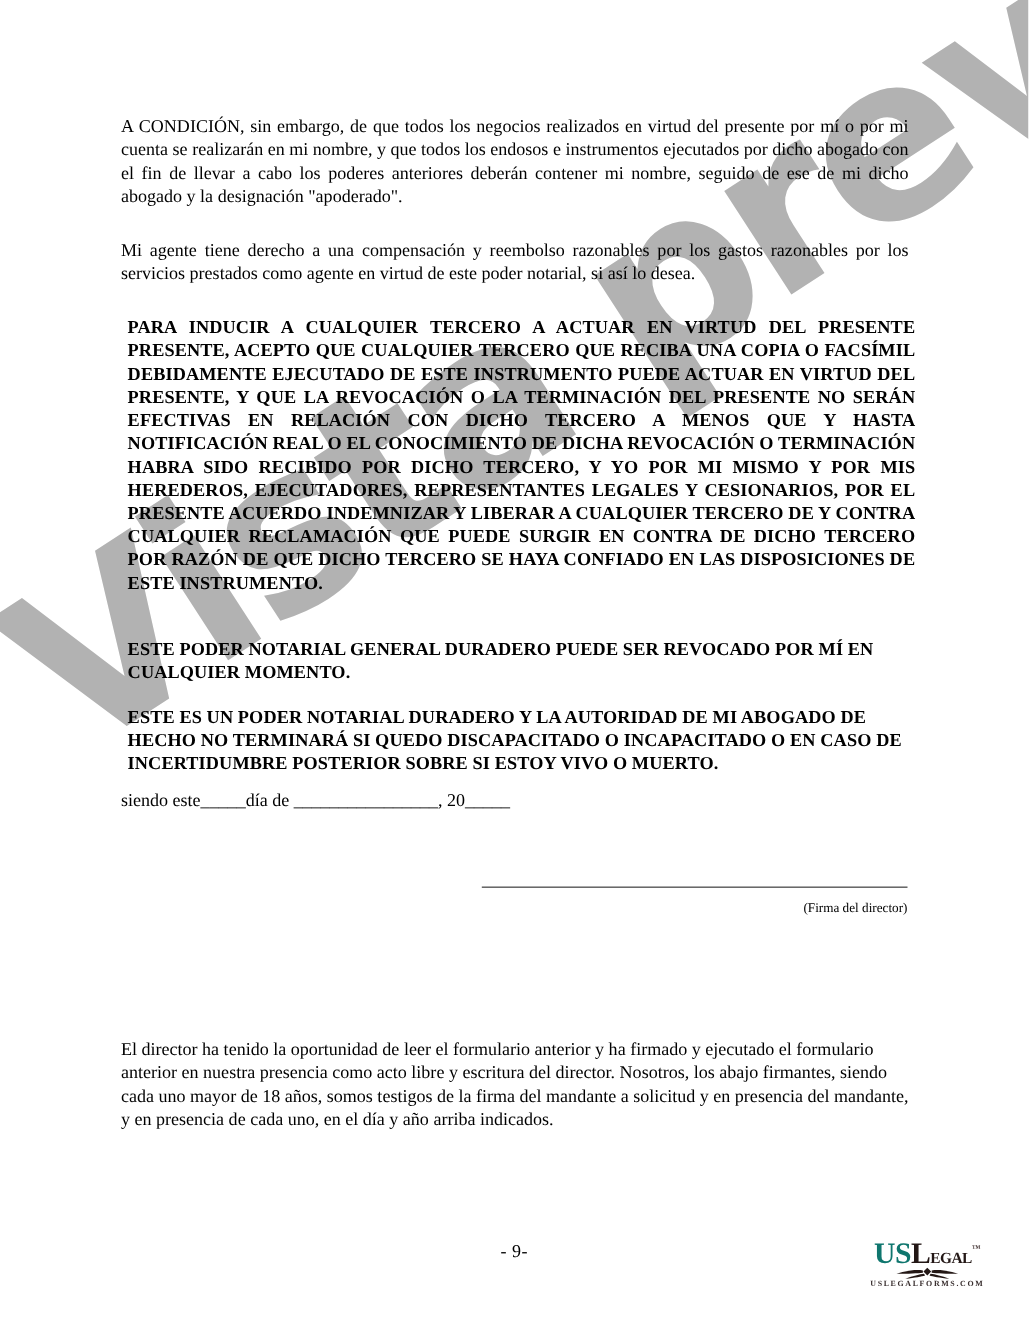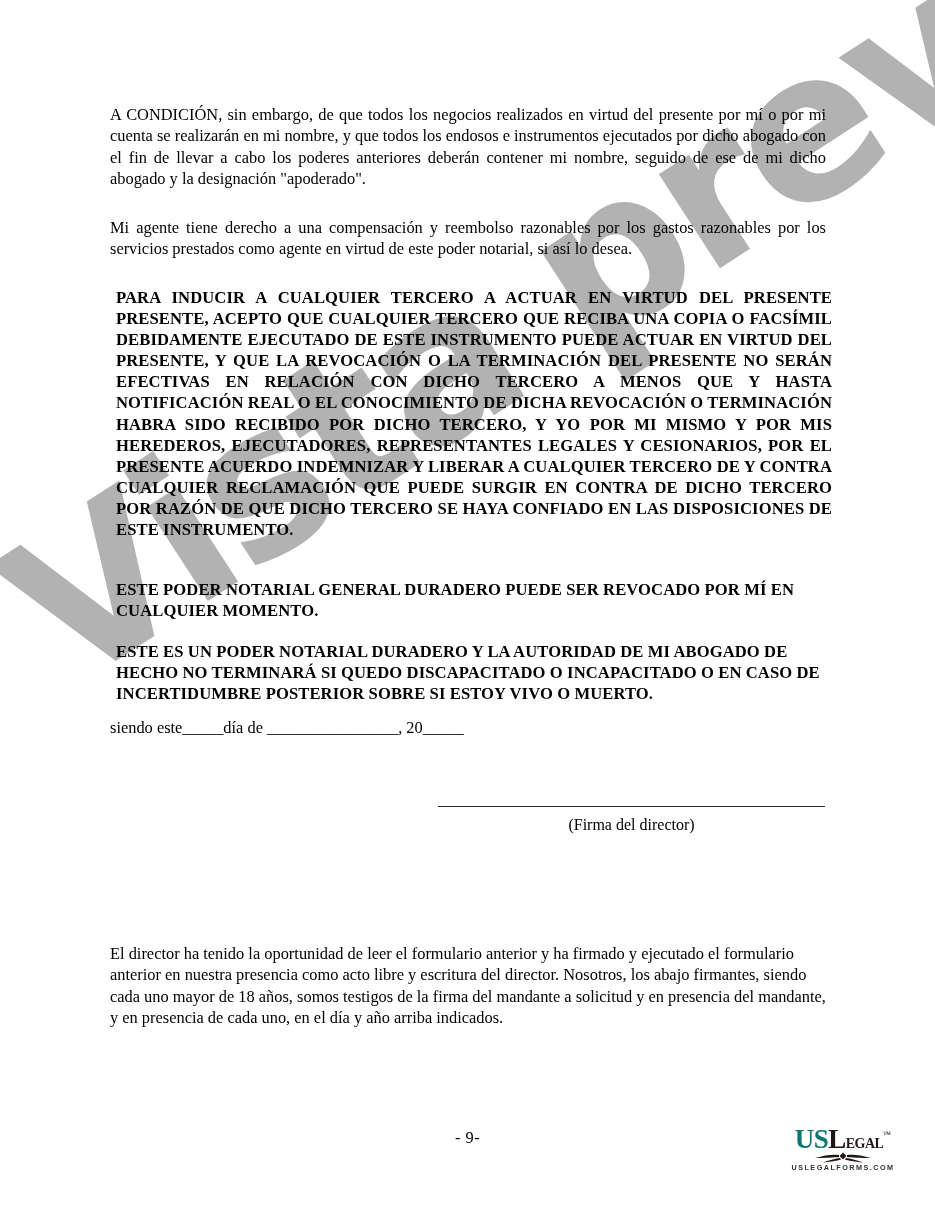--- a/index.html
+++ b/index.html
@@ -103,23 +103,23 @@
     width: 387px;
   }
   #signature-rule {
     width: 387px;
     height: 0;
     border-top: 1.6px solid #2a2a2a;
   }
   #signature-caption {
     margin: 0;
     padding-top: 8px;
-    font-size: 16px;
+    font-size: 12px;
     line-height: 20px;
-    text-align: center;
+    text-align: right;
   }
 
   
   #page-number {
     position: absolute;
     left: 0;
     top: 1128px;
     width: 935px;
     text-align: center;
     font-size: 16.4px;
@@ -165,21 +165,21 @@
   }
   #logo-wing {
     display: block;
     margin: -2px auto 0 auto;
     width: 60px;
     height: 13px;
   }
   #logo-domain {
     display: block;
     margin-top: -1px;
-    font-family: Liberation Sans, sans-serif;
+    font-family: Liberation Serif, serif;
     font-size: 7.2px;
     font-weight: 700;
     letter-spacing: 1.5px;
     color: #3a3030;
     white-space: nowrap;
   }
 </style>
 </head>
 <body>
 

